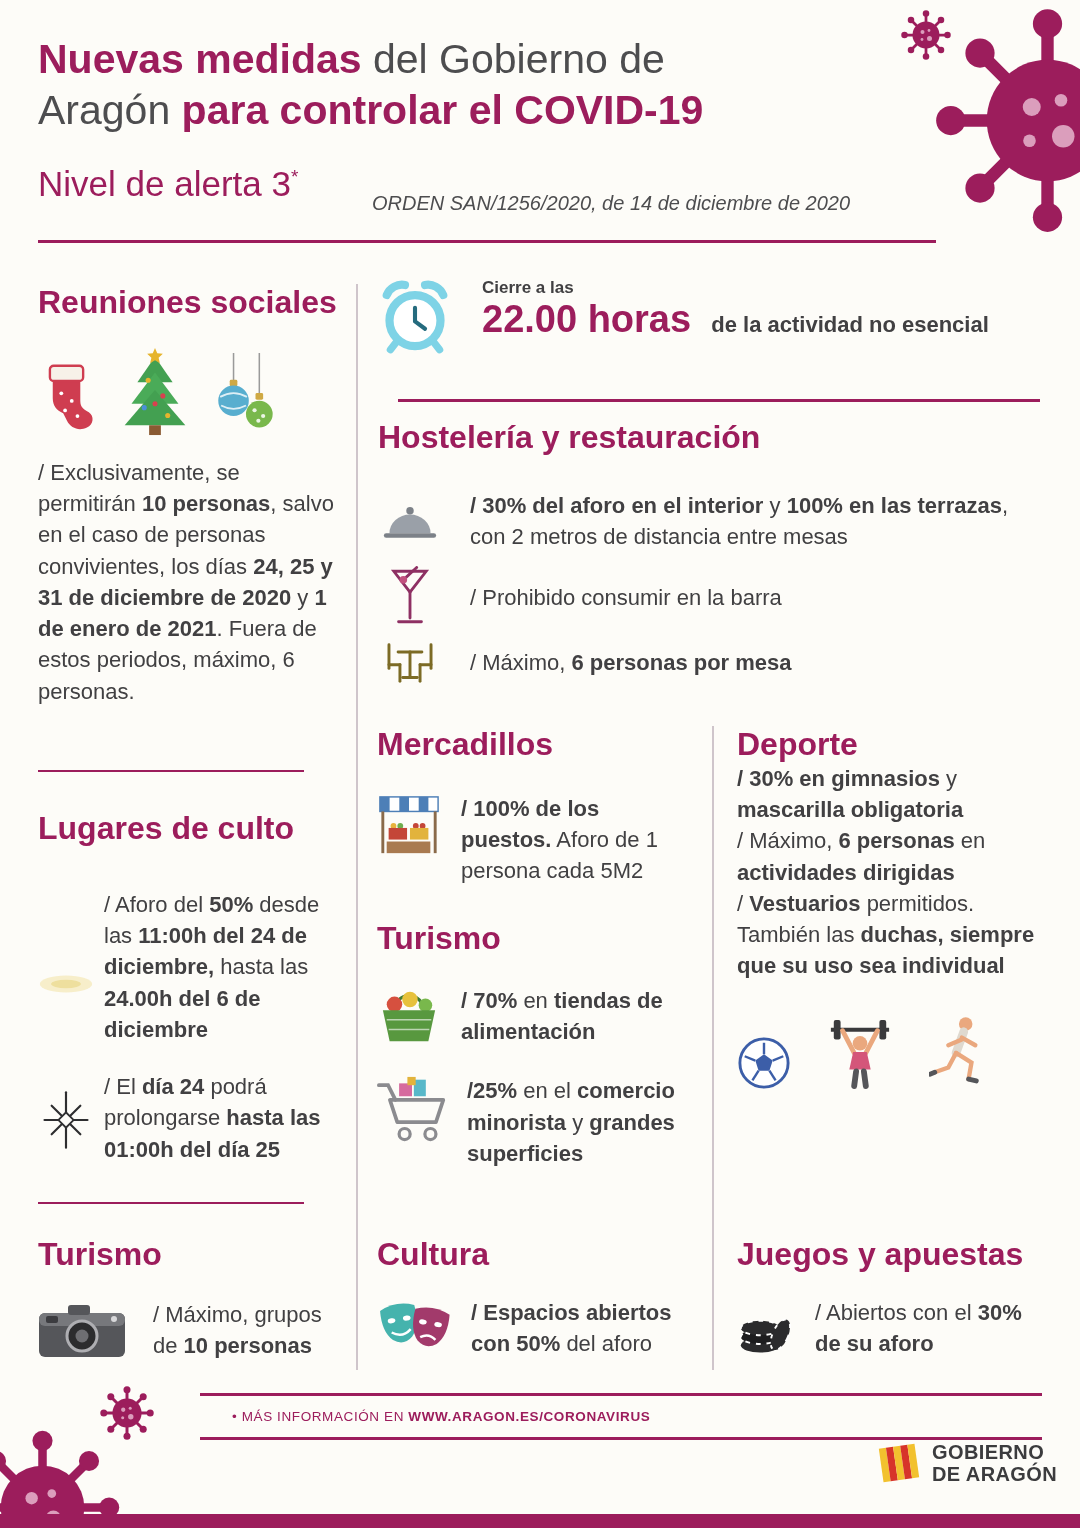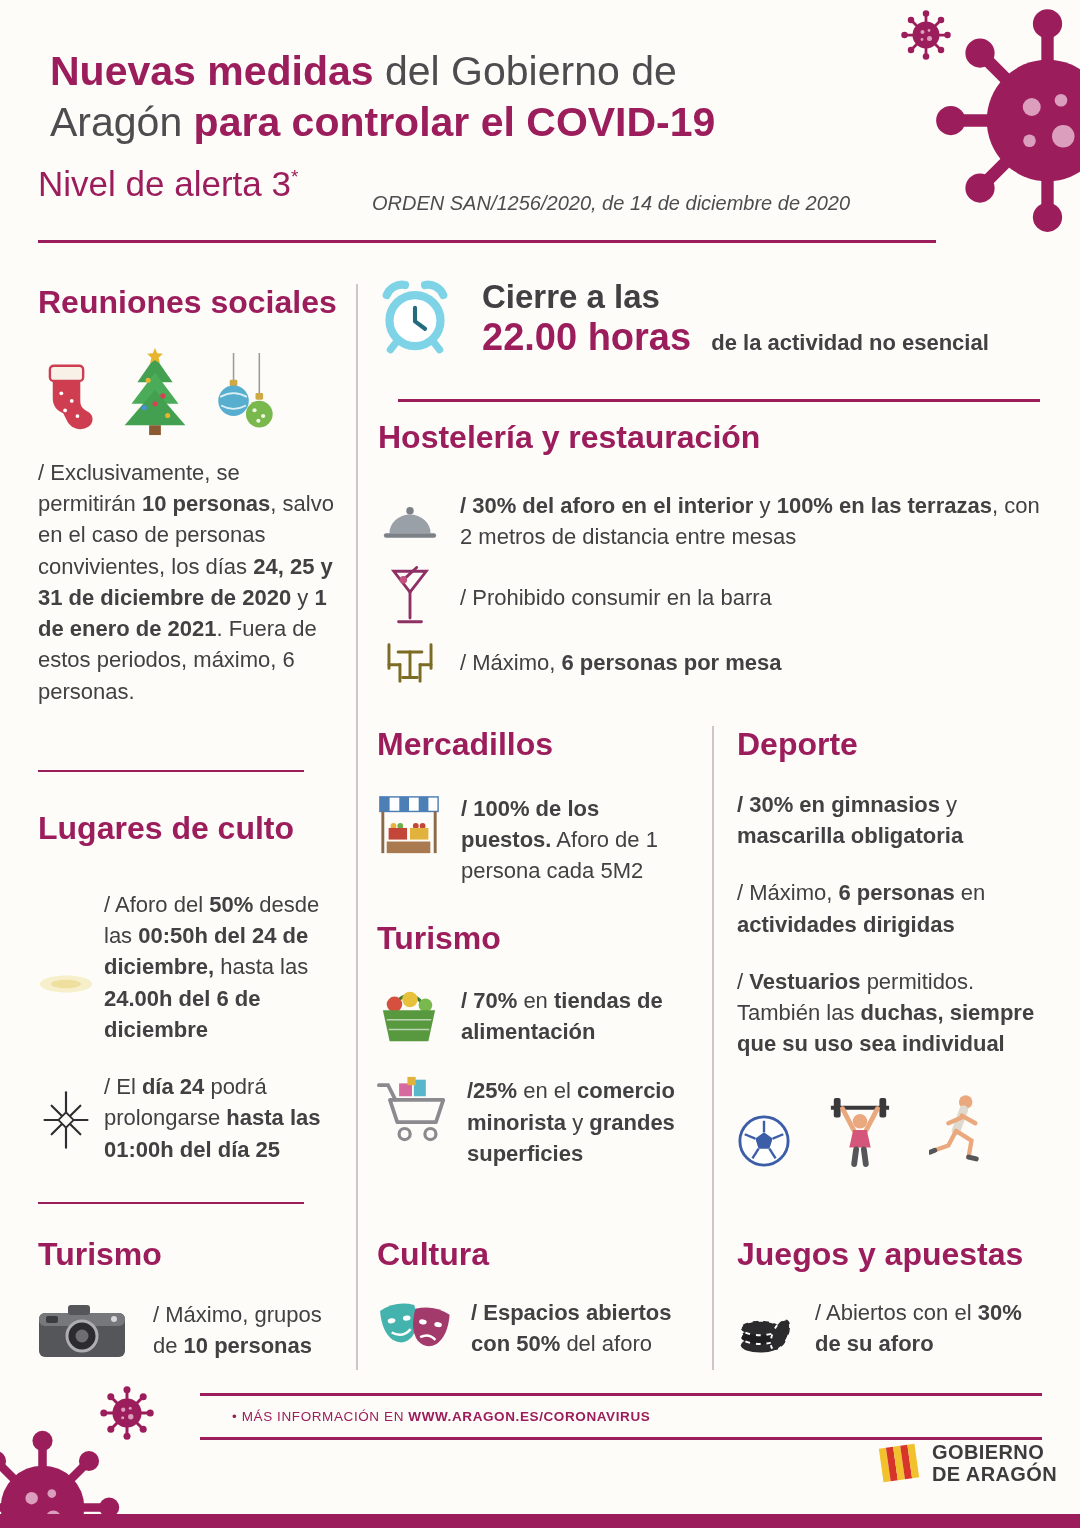--- a/index.html
+++ b/index.html
@@ -13,21 +13,21 @@
         font-family:"Liberation Sans","DejaVu Sans",sans-serif;color:var(--dark);overflow:hidden;}
   .abs{position:absolute;}
 
   
   .seg-n{}
   .seg-b{font-weight:700;}
   .seg-mb{font-weight:700;color:var(--m);}
   .seg-g{color:var(--gray);}
 
   
-  .title{left:38px;top:34px;font-size:41px;line-height:1.24;font-weight:400;color:var(--gray);margin:12px;}
+  .title{left:38px;top:34px;font-size:41px;line-height:1.24;font-weight:400;color:var(--gray);margin:0;}
   .tline{display:block;}
   .alert{left:38px;top:164px;font-size:35px;color:var(--m);}
   .alert sup{font-size:19px;}
   .order{left:372px;top:192px;font-size:20px;font-style:italic;color:var(--gray);}
   .header-rule{left:38px;top:240px;width:898px;height:3px;background:var(--m);}
 
   .v-top-big{left:935px;top:8px;width:225px;height:225px;}
   .v-top-small{left:901px;top:10px;width:50px;height:50px;}
   .v-bl-big{left:-35px;top:1430px;width:155px;height:155px;}
   .v-bl-small{left:100px;top:1386px;width:54px;height:54px;}
@@ -57,28 +57,28 @@
   .ic-star{width:52px;height:60px;margin-top:4px;}
   .culto-item .body{flex:1;}
 
   .sec-turismo{left:38px;top:1236px;width:306px;}
   .turismo-row{display:flex;gap:27px;align-items:center;margin-top:26px;}
   .ic-camera{width:88px;height:58px;flex:0 0 88px;}
 
   
   .closing{left:374px;top:276px;display:flex;gap:26px;align-items:flex-start;}
   .ic-alarm{width:82px;height:80px;flex:0 0 82px;}
-  .c1{font-size:33px;font-weight:700;margin-top:2px;}
+  .c1{font-size:17px;font-weight:700;margin-top:2px;}
   .c-time{font-size:38px;font-weight:700;color:var(--m);}
   .c-rest{font-size:22px;font-weight:700;margin-left:14px;}
   .rule-mid{left:398px;top:399px;width:642px;height:3px;background:var(--m);}
 
   
   .sec-host{left:378px;top:419px;width:662px;}
-  .host-item{display:flex;gap:18px;align-items:center;}
+  .host-item{display:flex;gap:28px;align-items:center;}
   .host-item .icn{flex:0 0 64px;display:flex;justify-content:center;}
   .host-item .body{flex:1;}
   .host-i1{margin-top:34px;}
   .host-i2{margin-top:14px;}
   .host-i3{margin-top:12px;}
   .ic-cloche{width:56px;height:46px;}
   .ic-cocktail{width:40px;height:62px;}
   .ic-table{width:64px;height:44px;}
 
   
@@ -93,21 +93,21 @@
   .ic-cart{width:70px;height:72px;flex:0 0 70px;}
   .com-row .body{width:226px;}
 
   .sec-cult{left:377px;top:1236px;width:322px;}
   .cult-row{display:flex;gap:18px;align-items:center;margin-top:24px;}
   .ic-masks{width:76px;height:56px;flex:0 0 76px;}
   .cult-row .body{width:226px;}
 
   
   .sec-dep{left:737px;top:726px;width:308px;}
-  .dep-p{margin-top:26px;}
+  .dep-p{}
   .dep-icons{display:flex;gap:36px;align-items:flex-end;margin-top:32px;}
   .ic-ball{width:54px;height:54px;}
   .ic-lifter{width:66px;height:74px;}
   .ic-runner{width:56px;height:76px;}
 
   .sec-jue{left:737px;top:1236px;width:308px;}
   .jue-row{display:flex;gap:24px;align-items:center;margin-top:24px;}
   .ic-chips{width:54px;height:56px;flex:0 0 54px;}
   .jue-row .body{width:214px;}
 
@@ -219,21 +219,21 @@
 
   <section class="abs sec-culto">
     <h2 class="h2">Lugares de culto</h2>
     <div class="culto-item culto-item1">
       <span class="culto-ic">
         <svg class="ic-light" viewBox="0 0 60 26">
           <ellipse cx="30" cy="13" rx="28" ry="9" fill="#f6ecc4" opacity=".9"></ellipse>
           <ellipse cx="30" cy="13" rx="16" ry="4.5" fill="#eedf9e"></ellipse>
         </svg>
       </span>
-      <p class="body"><span class="seg-n">/ Aforo del </span><span class="seg-b">50%</span><span class="seg-n">  desde las </span><span class="seg-b">00:50h del 24 de diciembre,</span><span class="seg-n"> hasta las </span><span class="seg-b">24.00h del 6 de diciembre</span></p>
+      <p class="body"><span class="seg-n">/ Aforo del </span><span class="seg-b">50%</span><span class="seg-n">  desde las </span><span class="seg-b">11:00h del 24 de diciembre,</span><span class="seg-n"> hasta las </span><span class="seg-b">24.00h del 6 de diciembre</span></p>
     </div>
     <div class="culto-item culto-item2">
       <span class="culto-ic">
         <svg class="ic-star" viewBox="0 0 58 66">
           <g stroke="#2e2e30" stroke-width="2.4" stroke-linecap="round">
             <line x1="29" y1="2" x2="29" y2="64"></line>
               <line x1="5" y1="33" x2="53" y2="33"></line>
             <line x1="13" y1="17" x2="45" y2="49"></line>
               <line x1="45" y1="17" x2="13" y2="49"></line>
           </g>

